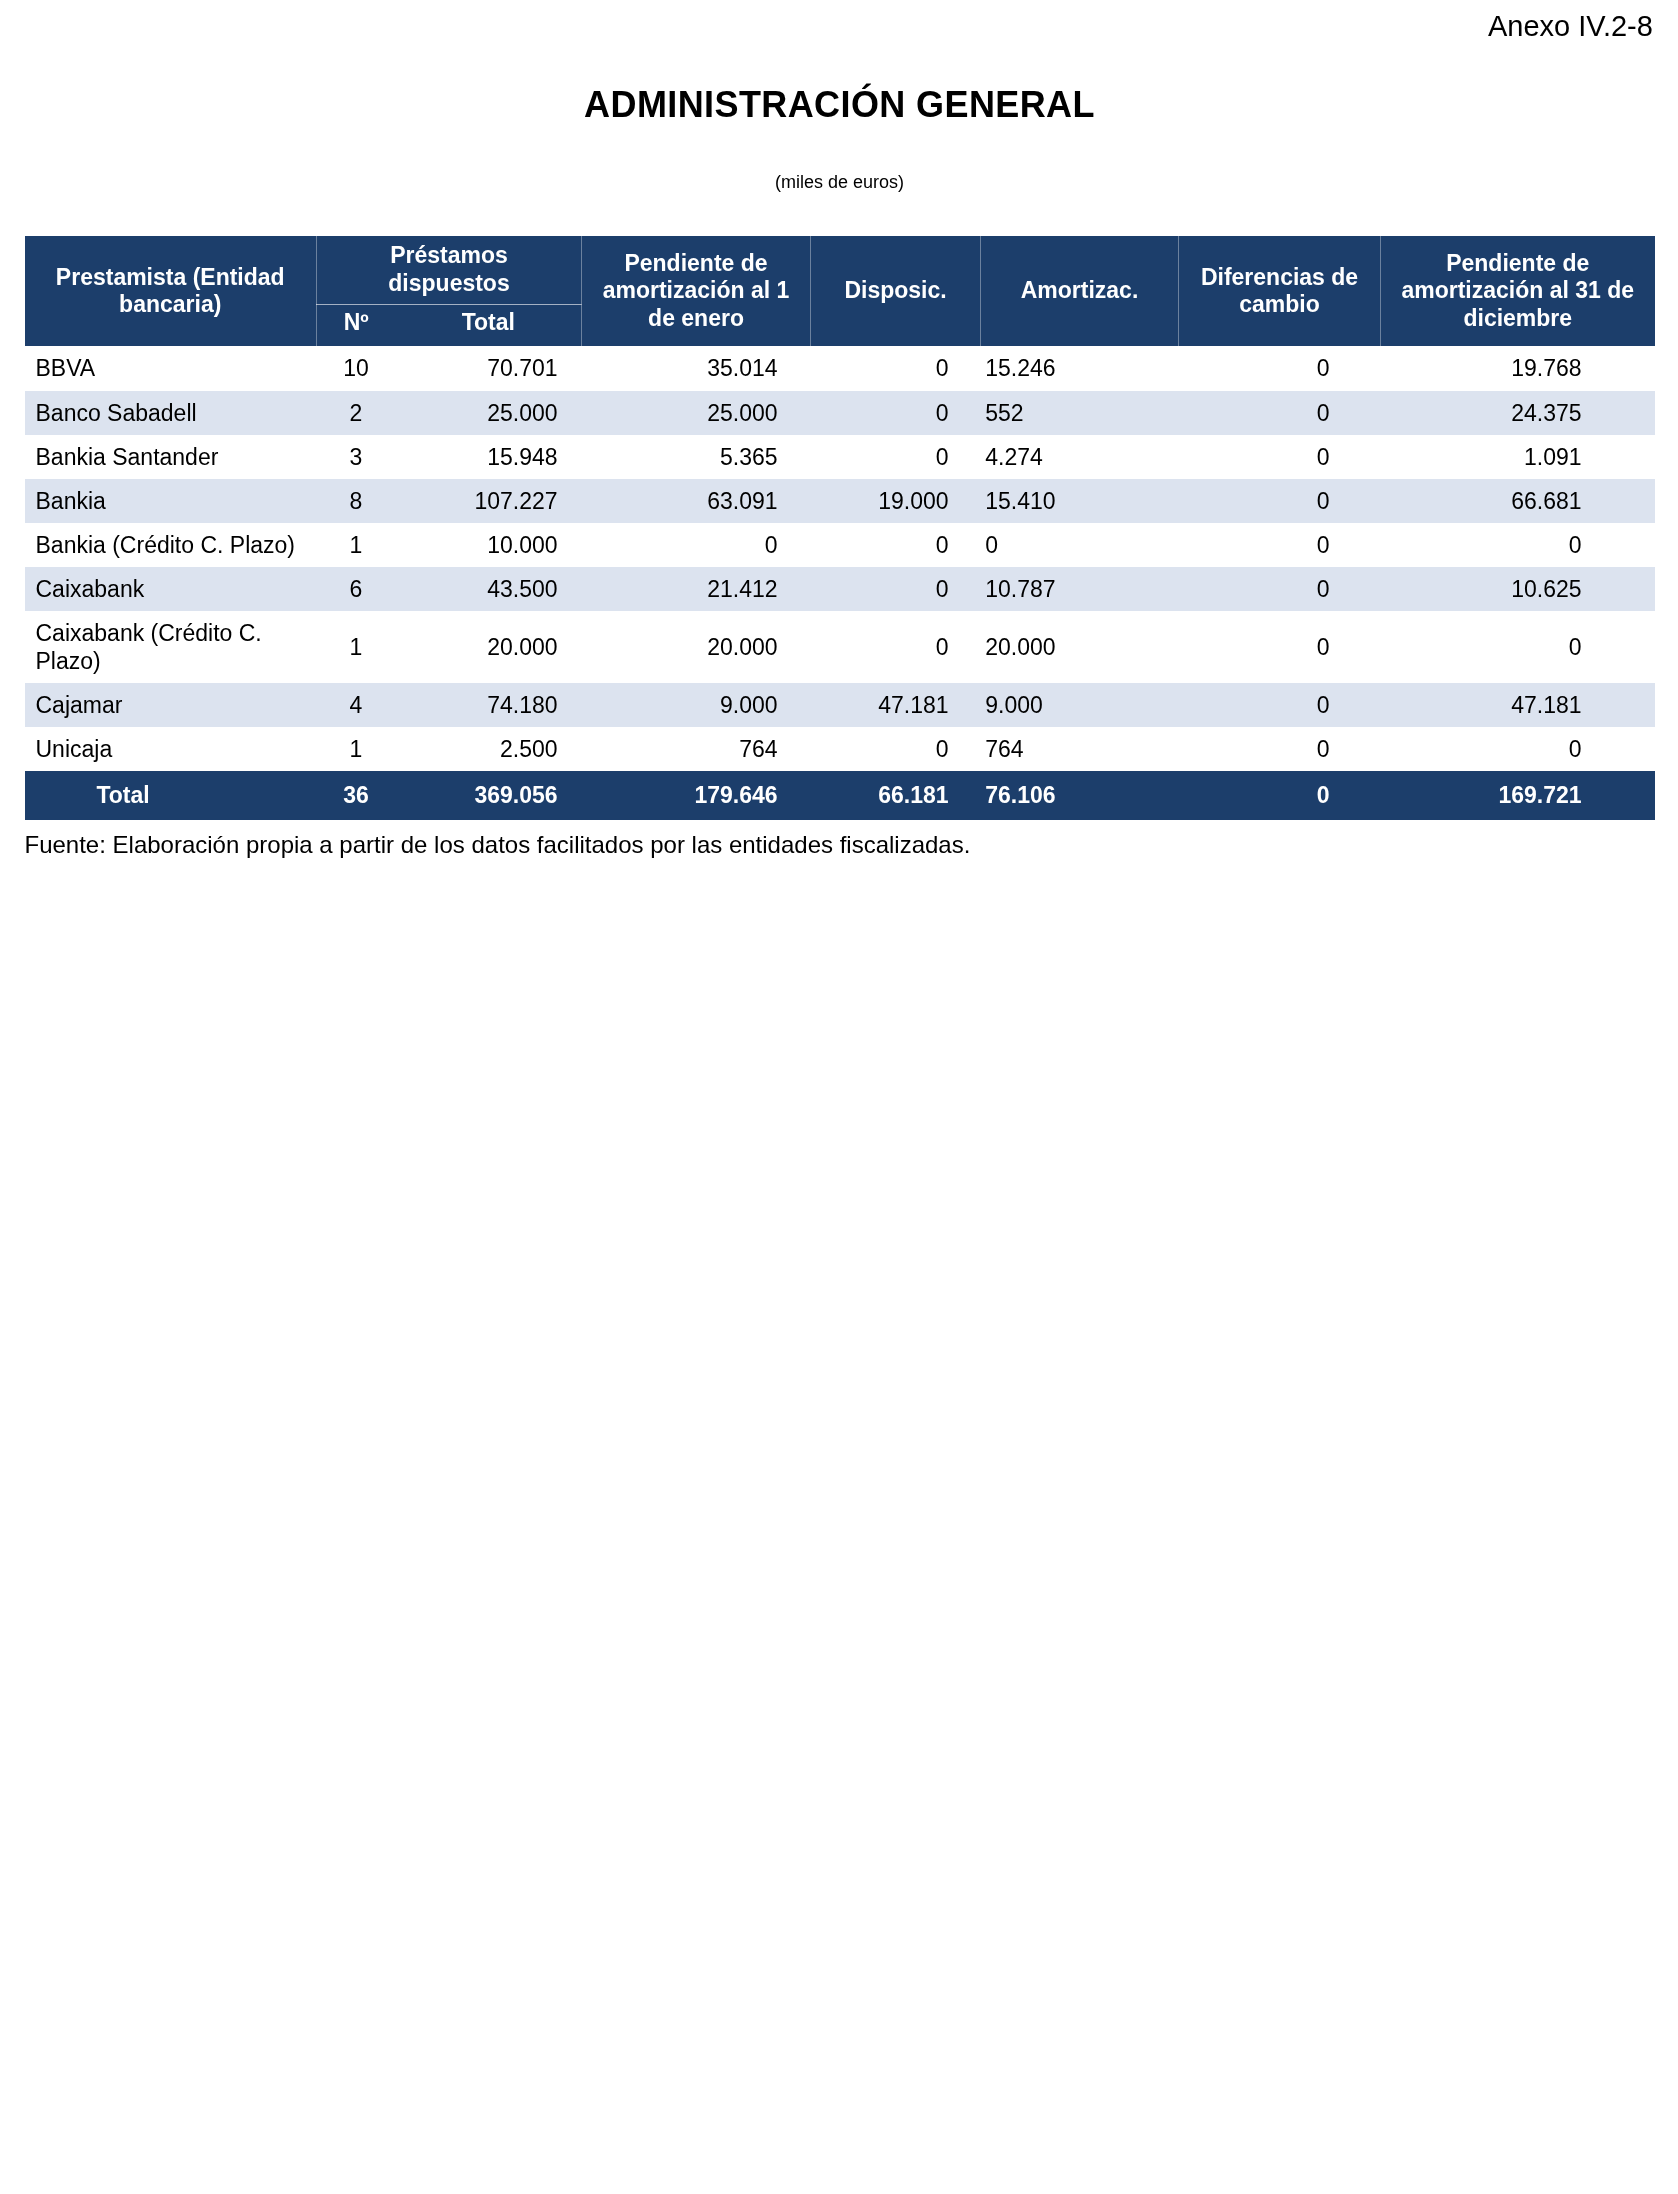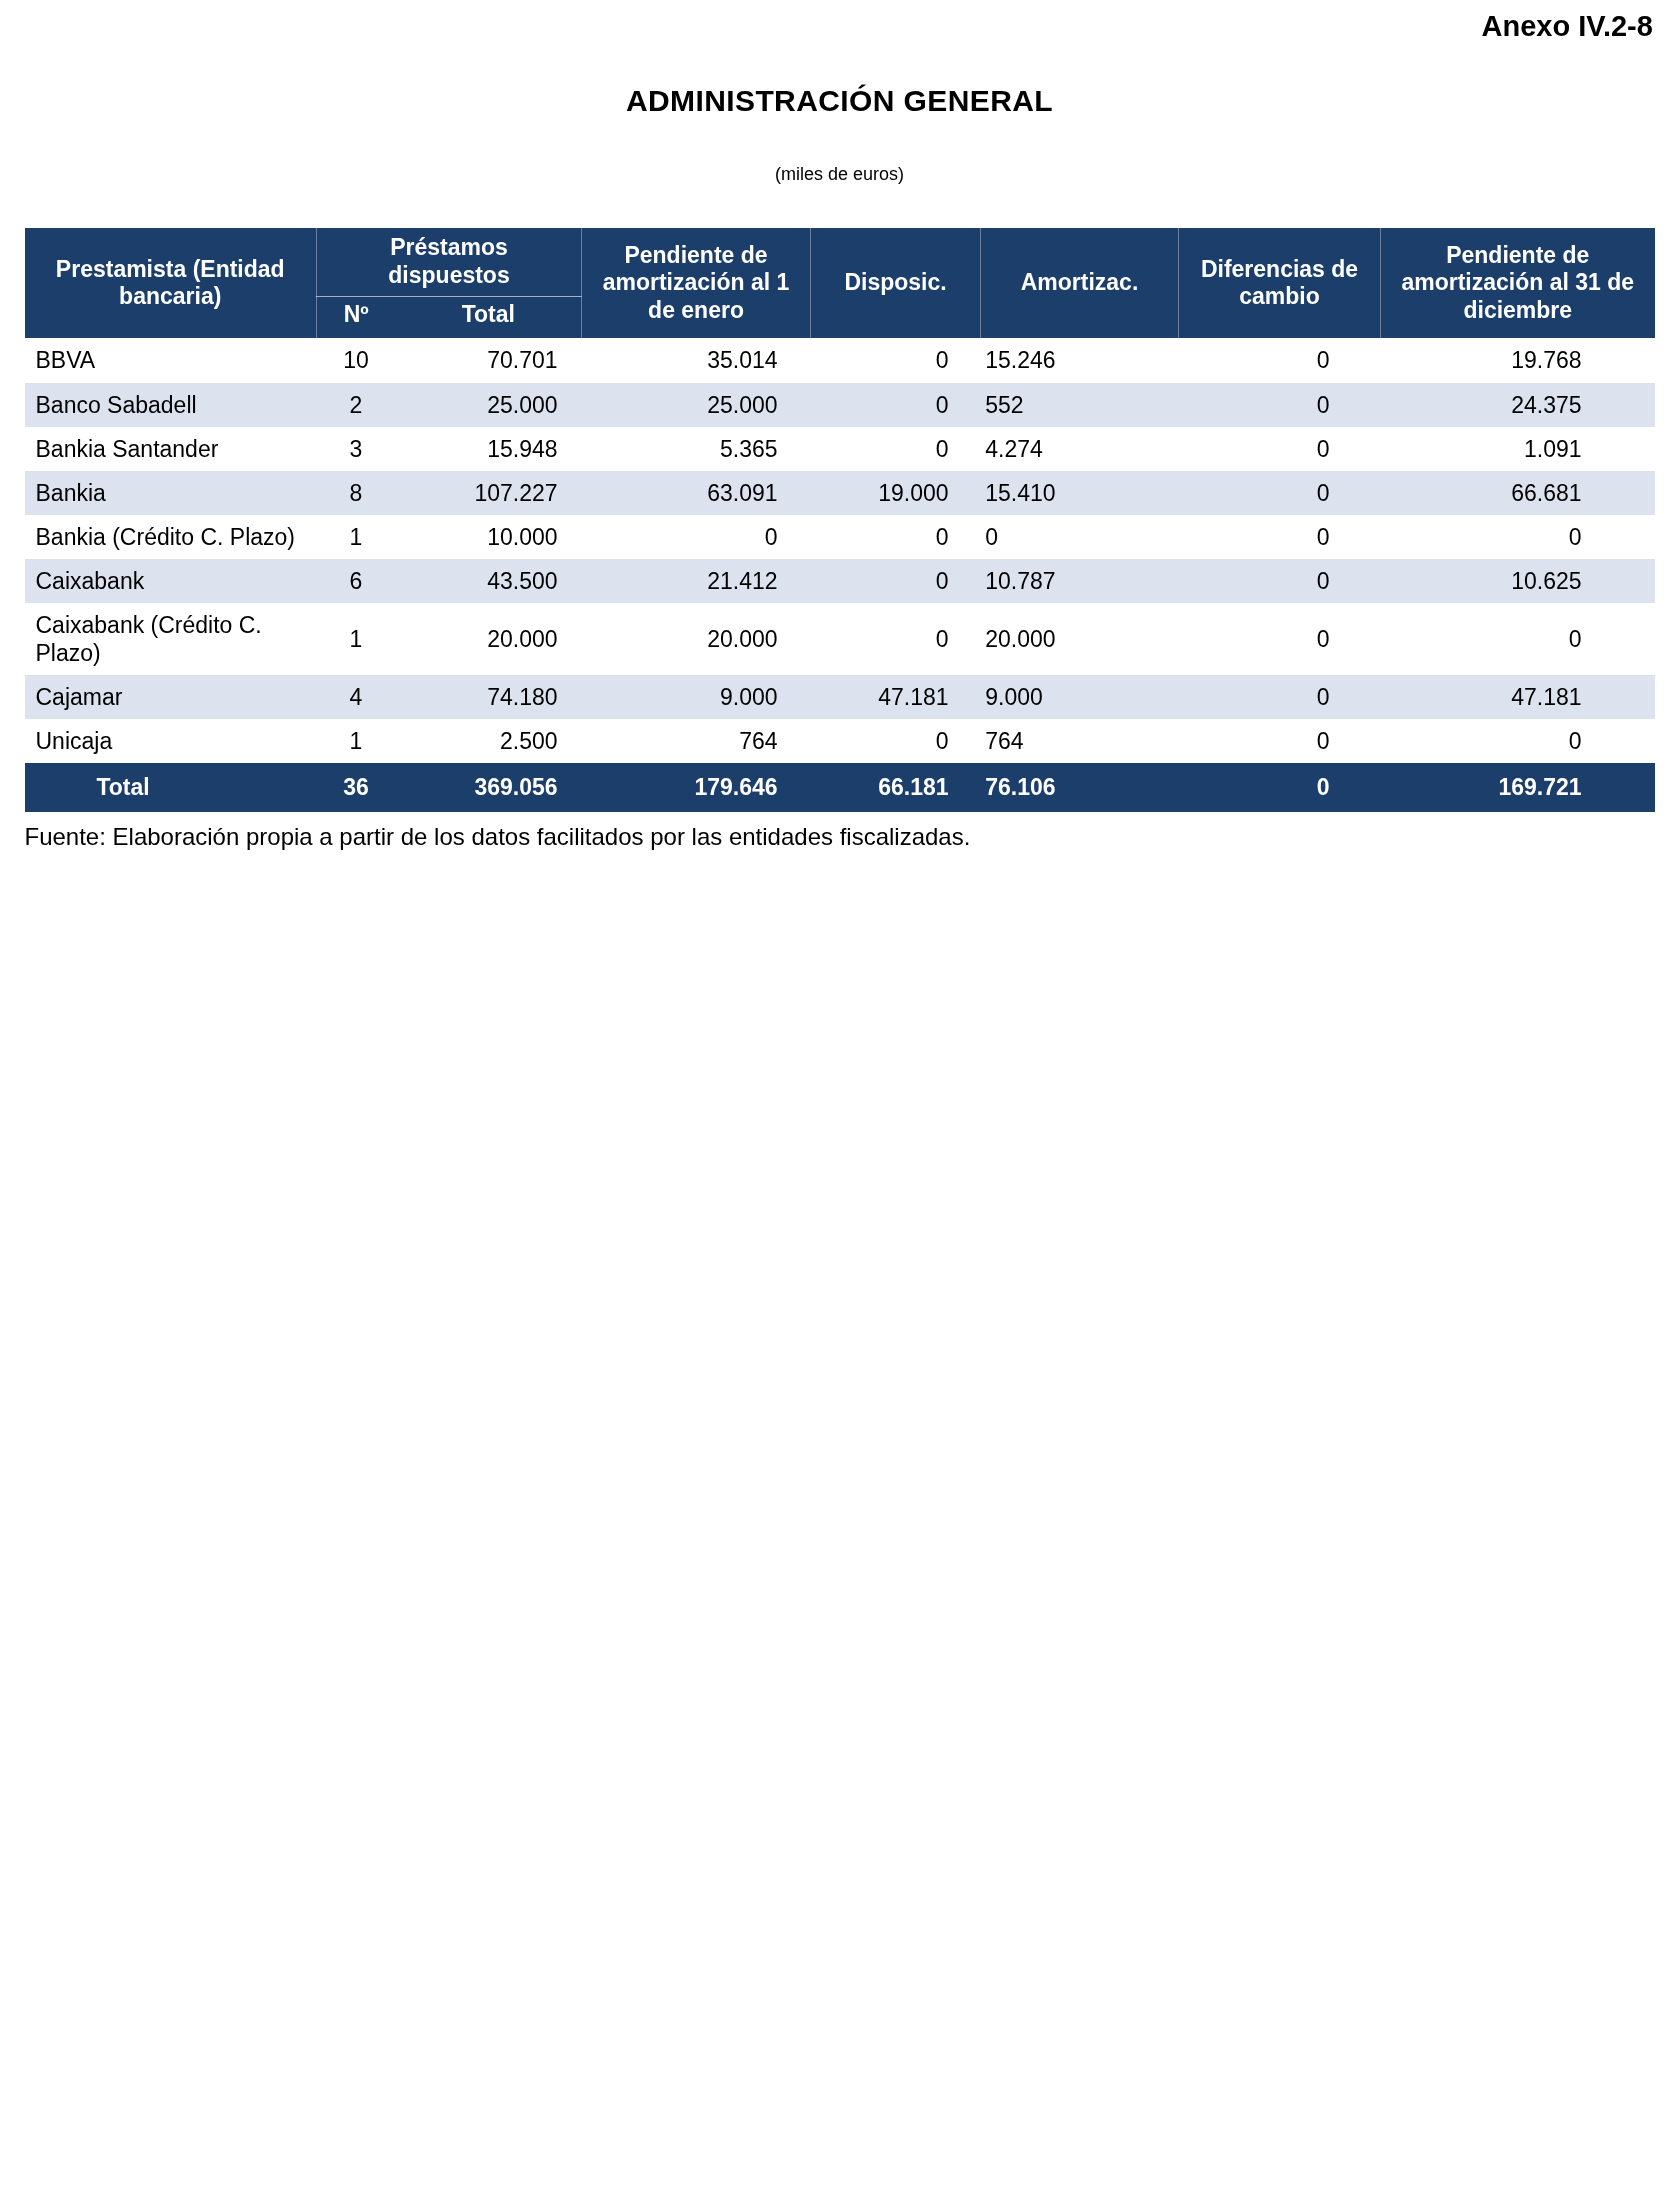--- a/index.html
+++ b/index.html
@@ -14,27 +14,27 @@
     min-height:2194px;
     font-family:"Liberation Sans", sans-serif;
     color:var(--body-text);
     position:relative;
   }
   .page{width:1679px;height:2194px;background:#ffffff;box-sizing:border-box;padding-top:11px;}
   .content{padding:0 24.5px;box-sizing:border-box;}
   .annex{
     text-align:right;
     font-size:29px;
-    font-weight:700;
+    font-weight:400;
     padding-right:1.6px;
     line-height:1.1;
   }
   .page-title{
     text-align:center;
-    font-size:30px;
+    font-size:36px;
     font-weight:700;
     margin:41px 0 0 0;
     letter-spacing:0.4px;
   }
   .page-subtitle{
     text-align:center;
     font-size:28px;
     font-weight:700;
     margin:52px 0 0 0;
   }

